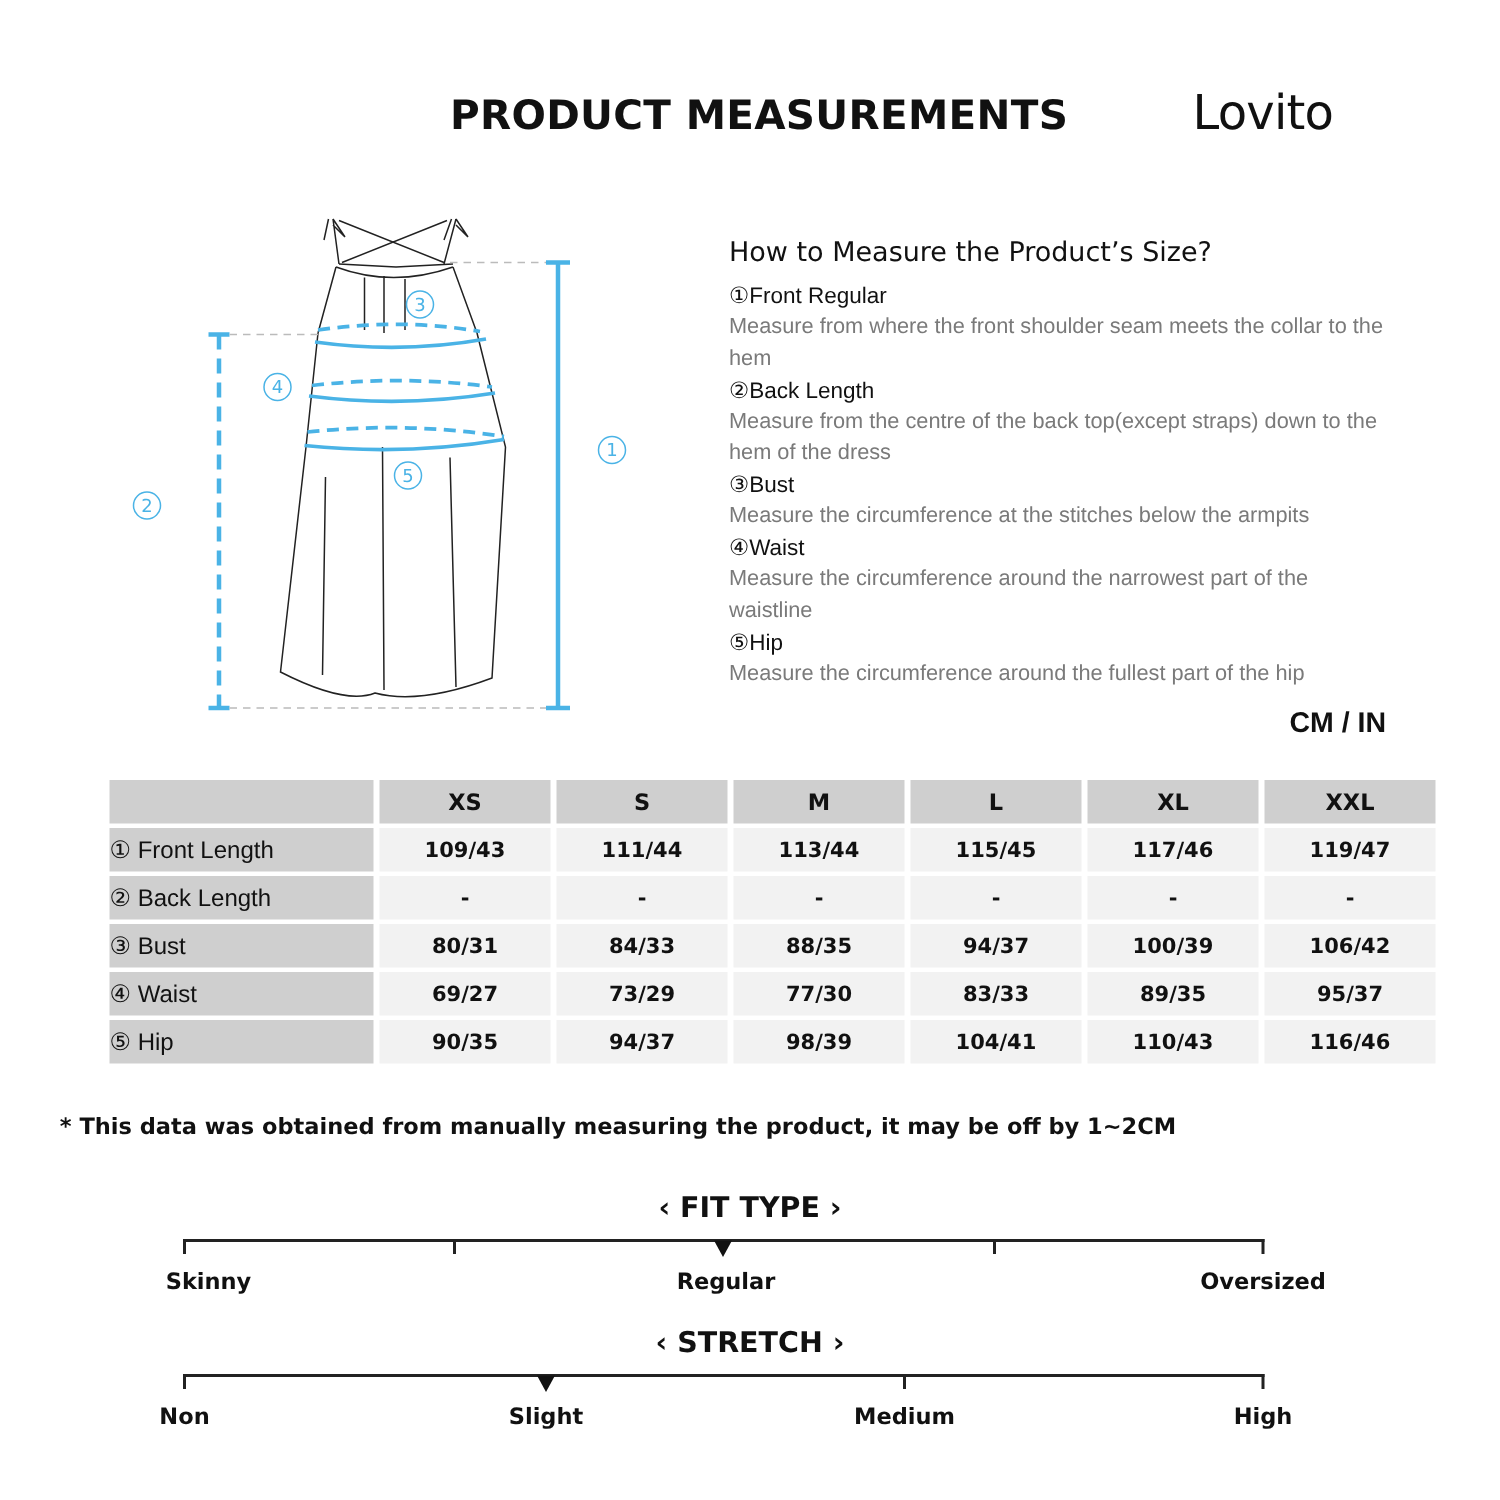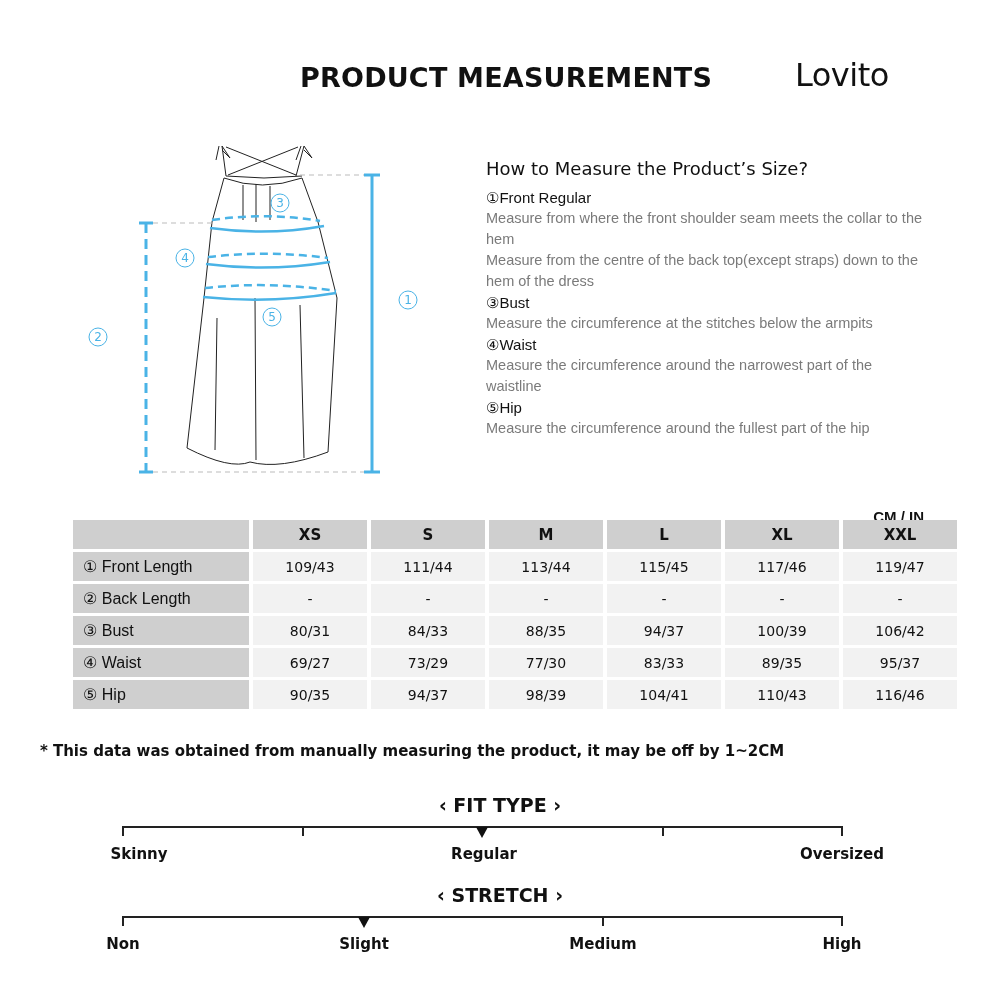--- a/index.html
+++ b/index.html
@@ -17,36 +17,36 @@
       font-family: "DejaVu Sans", sans-serif; letter-spacing: -0.5px;
     }
     .diagram { left: 80px; top: 130px; width: 360px; height: 360px; }
     .guide { left: 486px; top: 158px; width: 440px; }
     .guide h2 {
       margin: 0 0 8px 0; font-size: 18px; font-weight: 400; color: #111;
       font-family: "DejaVu Sans", sans-serif;
     }
     .guide .item-title { font-size: 15px; color: #111; line-height: 21px; }
     .guide .item-desc { font-size: 14.5px; color: #7a7a7a; line-height: 21px; }
-    .unit { right: 76px; top: 508px; font-size: 15px; font-weight: 700; color: #111; }
+    .unit { right: 76px; top: 472px; font-size: 19px; font-weight: 700; color: #111; }
     table.size-table {
       position: absolute; left: 73px; top: 517px; border-collapse: separate; border-spacing: 4px 3px;
       margin-left: -4px;
     }
     .size-table td, .size-table th {
       height: 29px; text-align: center; font-size: 15px; padding: 0;
       font-family: "DejaVu Sans", sans-serif;
     }
     .size-table th { background: #cfcfcf; font-weight: 700; color: #111; width: 114px; }
     .size-table th.corner { width: 176px; }
     .size-table td.rowlabel {
-      background: #cfcfcf; text-align: left; padding-left: 10px; font-weight: 400; width: 166px;
+      background: #cfcfcf; text-align: left; font-weight: 400; width: 166px;
       font-family: "Liberation Sans", sans-serif; font-size: 16px;
     }
-    .size-table td.val { background: #f2f2f2; font-weight: 400; font-size: 14px; }
+    .size-table td.val { background: #f2f2f2; font-weight: 700; font-size: 14px; }
     .note {
       left: 0; width: 824px; top: 742px; text-align: center; font-size: 15px; font-weight: 700;
       font-family: "DejaVu Sans", sans-serif; color: #111;
     }
     .scale-title {
       left: 0; width: 1000px; text-align: center; font-size: 19px; font-weight: 700;
       font-family: "DejaVu Sans", sans-serif; color: #111;
     }
     .scale-line { left: 123px; width: 720px; height: 2px; background: #222; }
     .tick { width: 2px; height: 10px; background: #222; }
@@ -120,20 +120,21 @@
   </svg>
 </div>
 
 <div class="abs guide">
   <h2>How to Measure the Product’s Size?</h2>
   <div>
     <div class="item-title">①Front Regular</div>
     <div class="item-desc">Measure from where the front shoulder seam meets the collar to the hem</div>
   </div>
   <div>
+    <div class="item-title">②Back Length</div>
     <div class="item-desc">Measure from the centre of the back top(except straps) down to the hem of the dress</div>
   </div>
   <div>
     <div class="item-title">③Bust</div>
     <div class="item-desc">Measure the circumference at the stitches below the armpits</div>
   </div>
   <div>
     <div class="item-title">④Waist</div>
     <div class="item-desc">Measure the circumference around the narrowest part of the waistline</div>
   </div>

